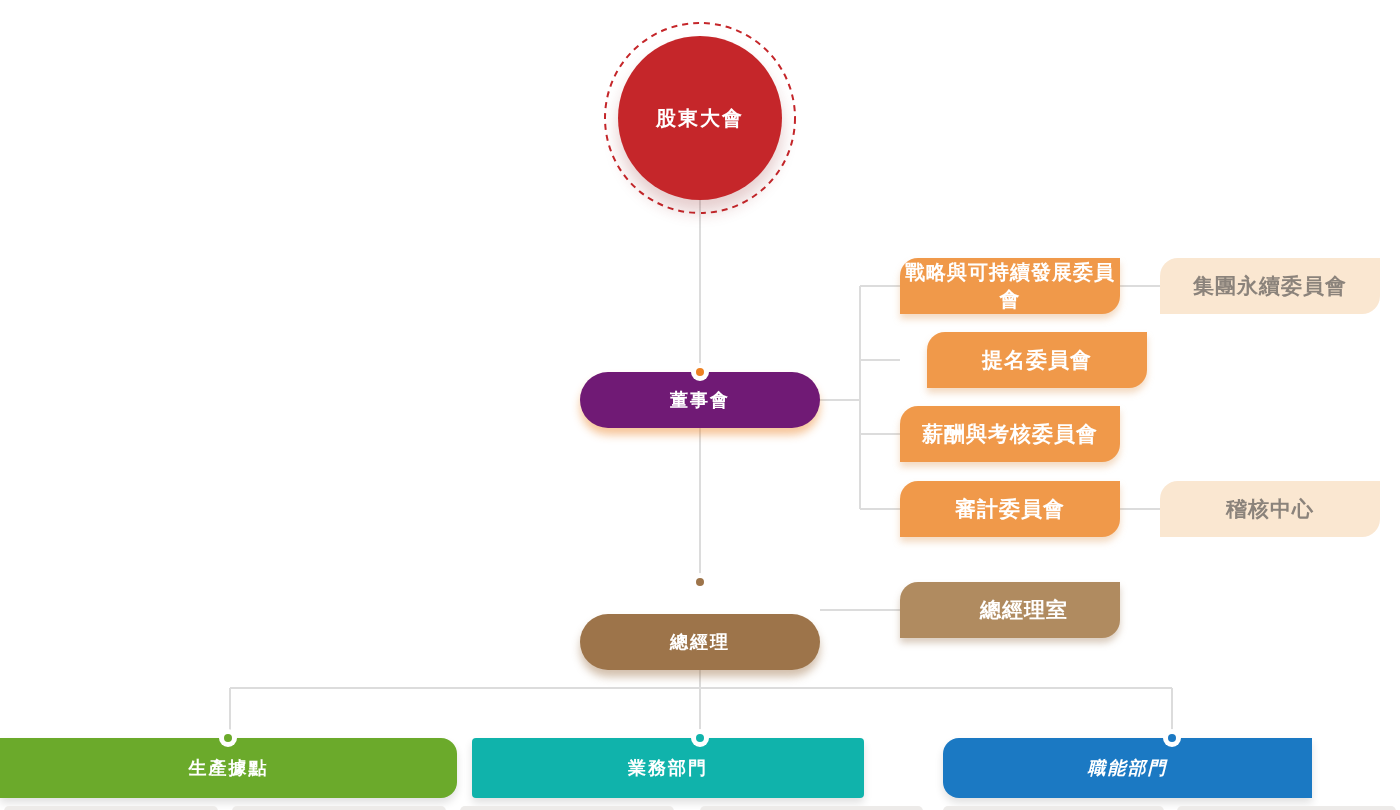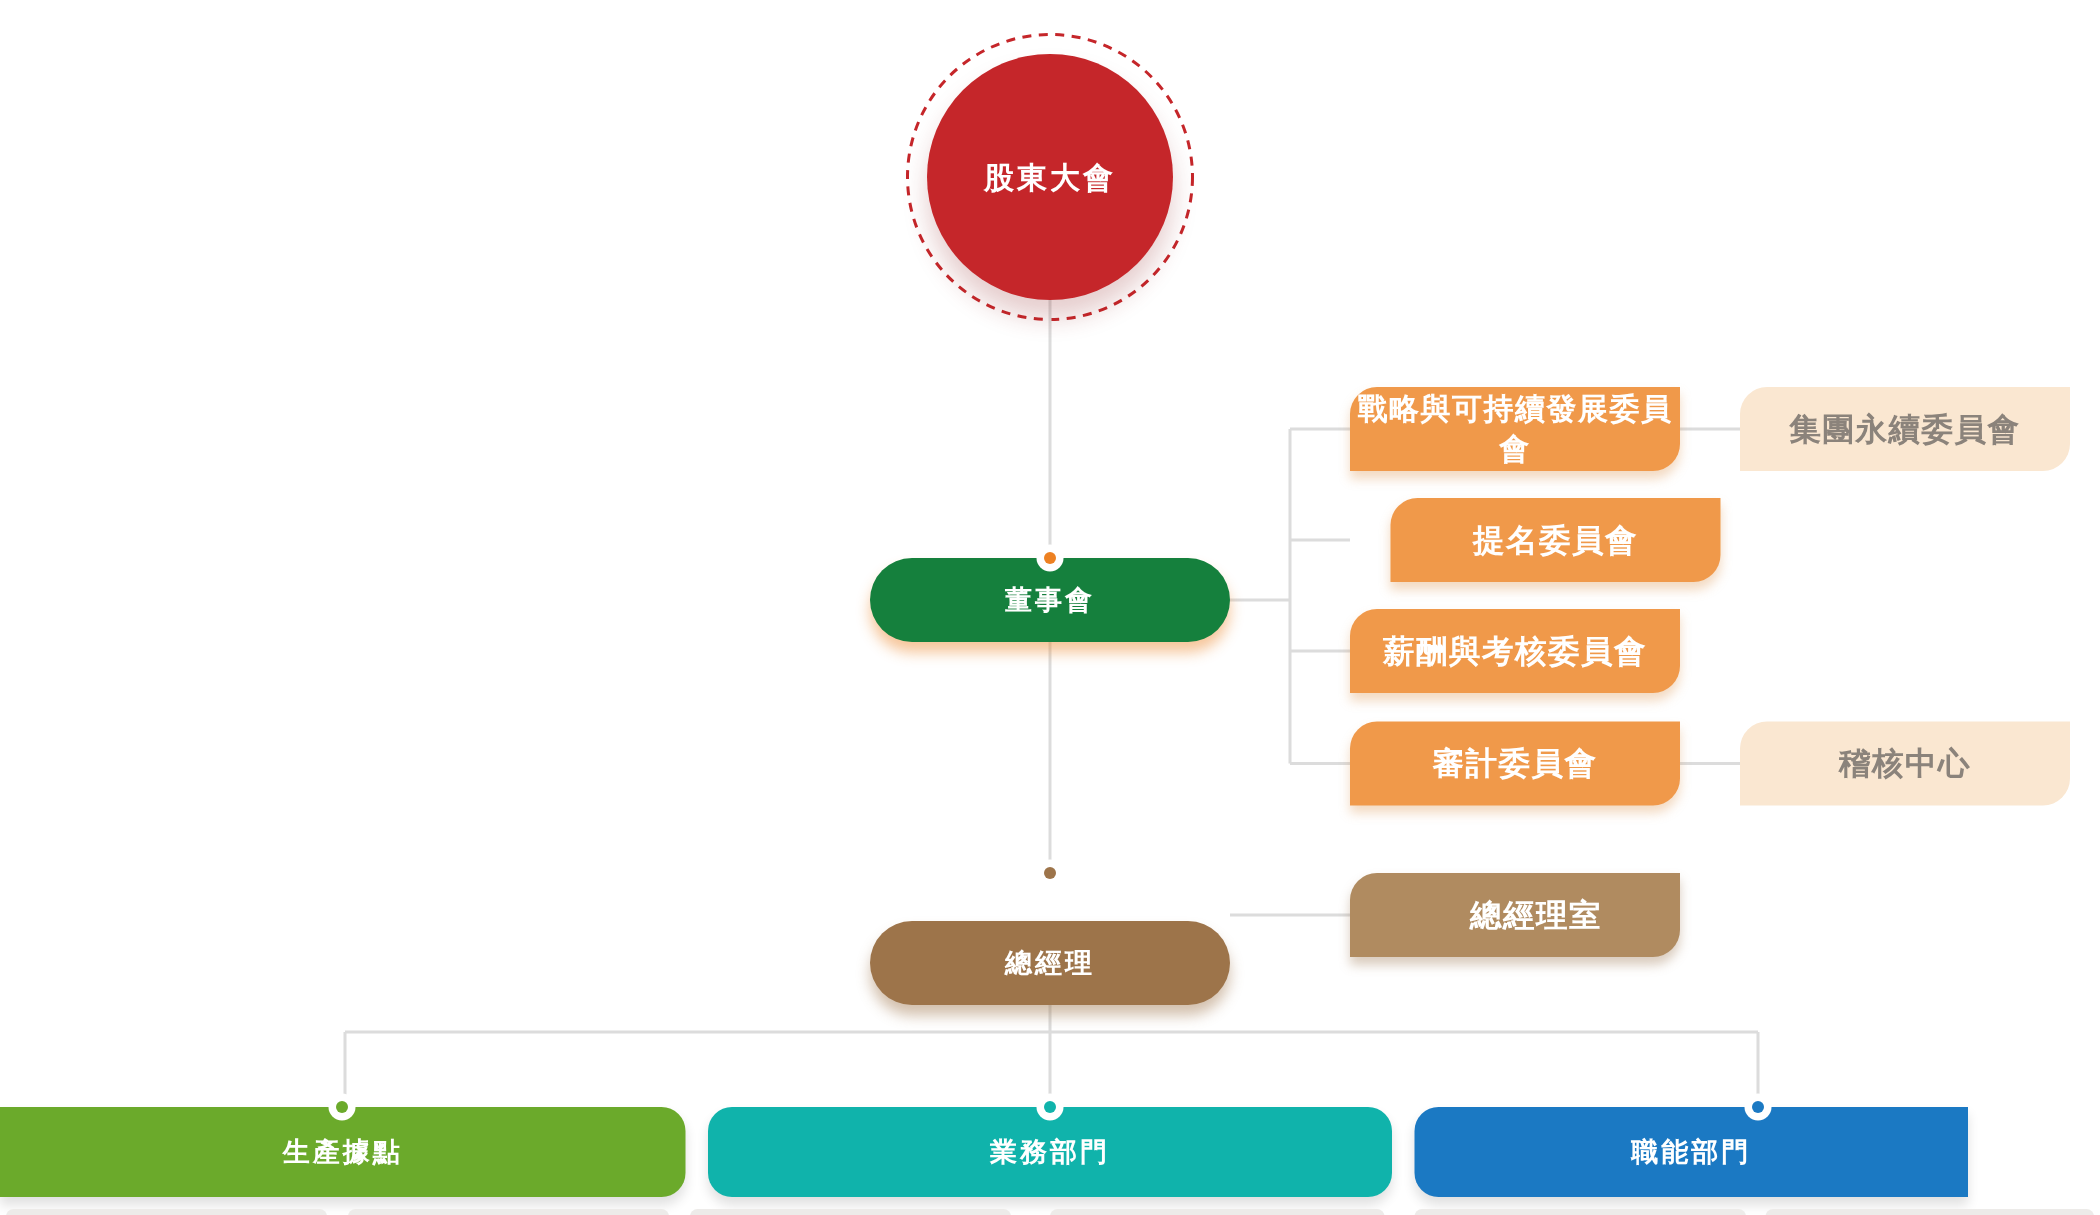--- a/index.html
+++ b/index.html
@@ -32,21 +32,21 @@
     font-size: 20px; letter-spacing: 2px;
     box-shadow: 0 12px 16px rgba(140, 30, 30, 0.22);
   }
 
   
   .pill {
     left: 580px; width: 240px; height: 56px;
     border-radius: 28px;
     font-size: 18px; letter-spacing: 2px;
   }
-  .pill-board { top: 372px; background: #15803d; box-shadow: 0 7px 9px rgba(236,129,34,0.45); }
+  .pill-board { top: 372px; background: #701a75; box-shadow: 0 7px 9px rgba(236,129,34,0.45); }
   .pill-gm    { top: 614px; background: #9D744A; box-shadow: 0 7px 9px rgba(157,116,74,0.45); }
 
   
   .leafbox {
     width: 220px; height: 56px;
     border-radius: 18px 0 18px 0;
     font-size: 21px; letter-spacing: 1px;
   }
   .committee { left: 900px; background: #F0994A; box-shadow: 0 5px 7px rgba(222,150,80,0.35); }
   .committee-1 { top: 258px; font-size: 20px; }
@@ -58,22 +58,22 @@
   .affiliate-2 { top: 481px; }
   .gm-office { left: 900px; top: 582px; background: #B08B60; box-shadow: 0 5px 7px rgba(150,110,70,0.35); padding-left: 28px; }
 
   
   .bar {
     top: 738px; height: 60px;
     font-size: 18px; letter-spacing: 2px;
     box-shadow: 0 5px 8px rgba(0,0,0,0.12);
   }
   .bar-1 { left: 0; width: 457px; background: #6BAA2B; border-radius: 0 16px 16px 0; }
-  .bar-2 { left: 472px; width: 456px; background: #10B3AB; border-radius: 16px; text-align: right; }
-  .bar-3 { left: 943px; width: 369px; background: #1B79C3; border-radius: 16px 0 0 16px; }
+  .bar-2 { left: 472px; width: 392px; background: #10B3AB; border-radius: 4px; text-align: right; }
+  .bar-3 { left: 943px; width: 369px; background: #1B79C3; border-radius: 16px 0 0 16px; font-style: italic; }
 
   
   .dot {
     position: absolute;
     width: 18px; height: 18px;
     background: #ffffff;
     border-radius: 50%;
     display: flex; align-items: center; justify-content: center;
   }
   .dot i { display: block; width: 8px; height: 8px; border-radius: 50%; }

